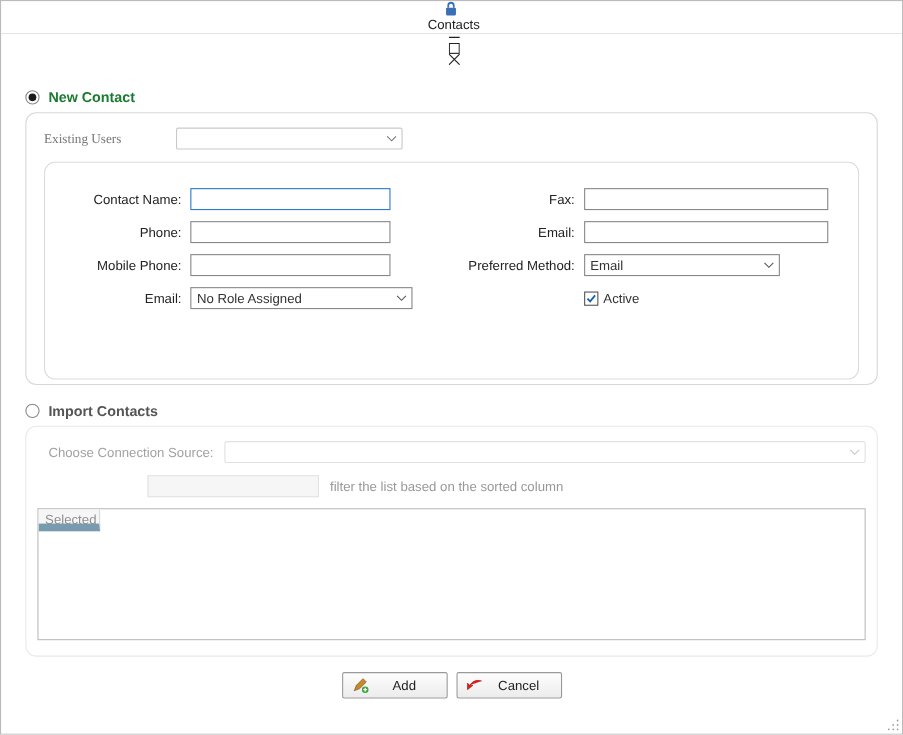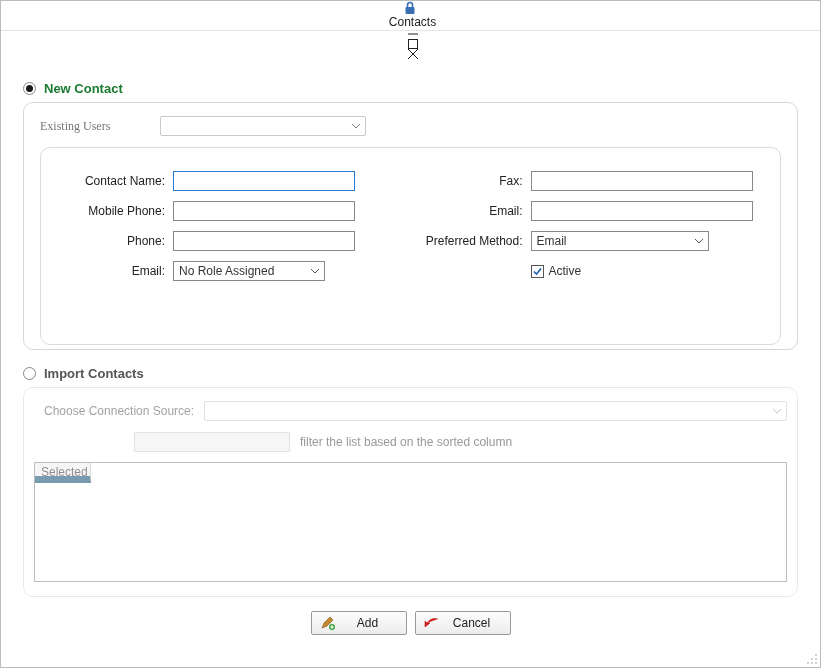--- a/index.html
+++ b/index.html
@@ -138,21 +138,21 @@
     display: flex; align-items: center;
     padding: 0 0 0 5px;
     background: #fff;
     position: relative;
   }
   .sel .chev {
     position: absolute; right: 0; top: 0; bottom: 0;
     width: 18px; display:flex; align-items:center; justify-content:center;
     color: #555;
   }
-  .sel.w180 { width: 152px; }
+  .sel.w180 { width: 202px; }
   .sel.wpm { width: 178px; }
   .checkbox-wrap { display:flex; align-items:center; margin-left: 110px; }
   .checkbox {
     width: 13px; height: 13px; border: 1px solid #555; background:#fff;
     display:inline-flex; align-items:center; justify-content:center; margin-right:5px;
   }
   .checkbox.checked svg { display:block; }
   .checkbox svg { display:none; }
   
   .panel.import {
@@ -270,25 +270,25 @@
         </div>
       </div>
 
       <div class="inner-panel">
         <div class="col left">
           <div class="form-row">
             <span class="flabel">Contact Name:</span>
             <input class="tinput focused w180" value="" style="">
           </div>
           <div class="form-row">
+            <span class="flabel">Phone:</span>
+            <input class="tinput w180" value="" style="">
+          </div>
+          <div class="form-row">
             <span class="flabel">Mobile Phone:</span>
-            <input class="tinput w180" value="" style="">
-          </div>
-          <div class="form-row">
-            <span class="flabel">Phone:</span>
             <input class="tinput w180" value="" style="">
           </div>
           <div class="form-row">
             <span class="flabel">Email:</span>
             <div class="sel w180">
               <span>No Role Assigned</span>
               <span class="chev">
                 <svg width="10" height="6" viewBox="0 0 10 6">
                     <path d="M1 1 L5 5 L9 1" fill="none" stroke="#555" stroke-width="1"></path>
                   </svg>

